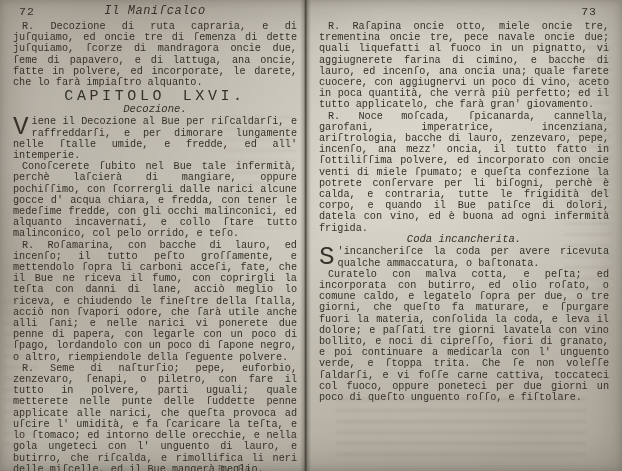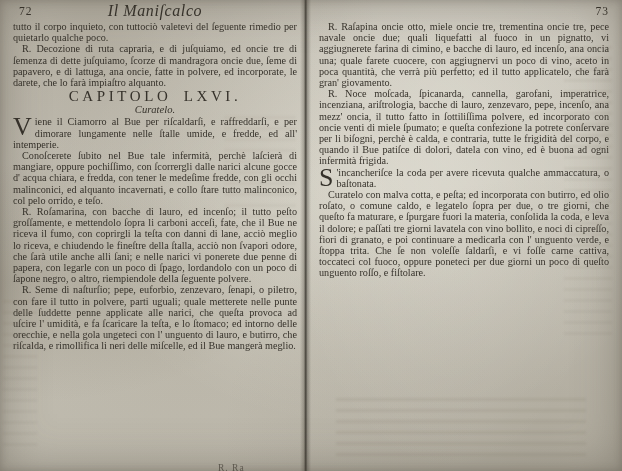--- a/index.html
+++ b/index.html
@@ -1,20 +1,20 @@
 <!DOCTYPE html>
 <html><head>
 <meta charset="utf-8">
 <style>
   html,body{margin:0;padding:0;background:#888;}
   .scan{
     position:relative;
     width:622px;height:471px;
     overflow:hidden;
-    font-family:Liberation Serif, serif;
+    font-family:Liberation Mono, monospace;
     color:#35312a;
     background:
       radial-gradient(ellipse at 15% 8%, rgba(105,96,78,.22), transparent 38%),
       radial-gradient(ellipse at 88% 92%, rgba(105,96,78,.20), transparent 42%),
       radial-gradient(ellipse at 4% 60%, rgba(105,96,78,.18), transparent 30%),
       radial-gradient(ellipse at 60% 40%, rgba(255,253,242,.30), transparent 60%),
       radial-gradient(ellipse at 30% 75%, rgba(118,108,86,.10), transparent 50%),
       linear-gradient(#c9c5ba, #c1bdb1);
   }
   .scan::after{
@@ -30,22 +30,22 @@
   .gutter{
     position:absolute;left:300px;top:0;width:11px;height:471px;
     background:linear-gradient(90deg,
       rgba(58,53,43,0) 0%, rgba(58,53,43,.28) 35%,
       rgba(38,35,28,.78) 52%, rgba(38,35,28,.30) 68%,
       rgba(58,53,43,0) 100%);
   }
   .header{position:relative;height:17px;font-size:11px;}
   .pageno{position:absolute;top:1px;font-size:11.5px;letter-spacing:1px;}
   .pageno-left{left:6px;}
-  .pageno-right{right:0;}
-  .running{text-align:center;font-style:italic;font-size:16px;letter-spacing:.6px;line-height:14px;}
+  .pageno-right{right:12px;}
+  .running{text-align:center;font-style:italic;font-size:12px;letter-spacing:.6px;line-height:14px;}
   p{margin:0;text-align:justify;font-size:10.2px;line-height:11.2px;text-indent:0;}
   .indent{text-indent:9px;}
   .chapter{
     text-align:center;font-size:15px;line-height:13.6px;
     letter-spacing:3.6px;word-spacing:5px;margin-top:2px;text-indent:0;
   }
   .subtitle{text-align:center;font-style:italic;font-size:10.6px;line-height:11.6px;margin-bottom:1px;text-indent:0;}
   .dropcap{
     float:left;font-size:26px;line-height:20px;
     padding:1px 3px 0 0;
@@ -69,43 +69,43 @@
 <body>
 
 <div class="scan">
 
   <div class="page page-left">
     <div class="header">
       <span class="pageno pageno-left">72</span>
       <div class="running">Il Maniſcalco</div>
     </div>
 
-    <p>tutto il corpo inquieto, con tuttociò valetevi del ſeguente rimedio per quietarlo qualche poco.</p>
     <p class="indent">R. Decozione di ruta capraria, e di juſquiamo, ed oncie tre di ſemenza di dette juſquiamo, ſcorze di mandragora oncie due, ſeme di papavero, e di lattuga, ana oncie, fatte in polvere, ed incorporate, le darete, che lo farà impiaſtro alquanto.</p>
 
     <p class="chapter">CAPITOLO LXVI.</p>
-    <p class="subtitle">Curatelo.</p>
+    <p class="subtitle">Decozione.</p>
 
-    <p><span class="dropcap">V</span><span>iene il Ciamorro al Bue per riſcaldarſi, e raffreddarſi, e per dimorare lungamente nelle ſtalle umide, e fredde, ed all' intemperie.</span></p>
+    <p><span class="dropcap">V</span><span>iene il Decozione al Bue per riſcaldarſi, e raffreddarſi, e per dimorare lungamente nelle ſtalle umide, e fredde, ed all' intemperie.</span></p>
 
     <p class="indent">Conoſcerete ſubito nel Bue tale infermità, perchè laſcierà di mangiare, oppure pochiſſimo, con ſcorrergli dalle narici alcune gocce d' acqua chiara, e fredda, con tener le medeſime fredde, con gli occhi malinconici, ed alquanto incavernati, e collo ſtare tutto malinconico, col pelo orrido, e teſo.</p>
     <p class="indent">R. Roſamarina, con bacche di lauro, ed incenſo; il tutto peſto groſſamente, e mettendolo ſopra li carboni acceſi, fate, che il Bue ne riceva il fumo, con coprirgli la teſta con danni di lane, acciò meglio lo riceva, e chiudendo le fineſtre della ſtalla, acciò non ſvapori odore, che ſarà utile anche alli ſani; e nelle narici vi ponerete due penne di papera, con legarle con un poco di ſpago, lordandolo con un poco di ſapone negro, o altro, riempiendole della ſeguente polvere.</p>
     <p class="indent">R. Seme di naſturſio; pepe, euforbio, zenzevaro, ſenapi, o piletro, con fare il tutto in polvere, parti uguali; quale metterete nelle punte delle ſuddette penne applicate alle narici, che queſta provoca ad uſcire l' umidità, e fa ſcaricare la teſta, e lo ſtomaco; ed intorno delle orecchie, e nella gola ungeteci con l' unguento di lauro, e butirro, che riſcalda, e rimollifica li neri delle miſcelle, ed il Bue mangerà meglio.</p>
   </div>
 
   <div class="gutter"></div>
 
   <div class="page page-right">
     <div class="header">
       <span class="pageno pageno-right">73</span>
     </div>
 
     <p class="indent">R. Raſapina oncie otto, miele oncie tre, trementina oncie tre, pece navale oncie due; quali liquefatti al fuoco in un pignatto, vi aggiugnerete farina di cimino, e bacche di lauro, ed incenſo, ana oncia una; quale farete cuocere, con aggiugnervi un poco di vino, aceto in poca quantità, che verrà più perfetto; ed il tutto applicatelo, che farà gran' giovamento.</p>
     <p class="indent">R. Noce moſcada, ſpicanarda, cannella, garofani, imperatrice, incenziana, ariſtrologia, bacche di lauro, zenzevaro, pepe, incenſo, ana mezz' oncia, il tutto fatto in ſottiliſſima polvere, ed incorporato con oncie venti di miele ſpumato; e queſta confezione la potrete conſervare per li biſogni, perchè è calda, e contraria, tutte le frigidità del corpo, e quando il Bue patiſce di dolori, datela con vino, ed è buona ad ogni infermità frigida.</p>
 
+    <p class="subtitle">Coda incancherita.</p>
 
     <p><span class="dropcap">S</span><span>'incancheriſce la coda per avere ricevuta qualche ammaccatura, o baſtonata.</span></p>
 
     <p class="indent">Curatelo con malva cotta, e peſta; ed incorporata con butirro, ed olio roſato, o comune caldo, e legatelo ſopra per due, o tre giorni, che queſto fa maturare, e ſpurgare fuori la materia, conſolida la coda, e leva il dolore; e paſſati tre giorni lavatela con vino bollito, e noci di cipreſſo, fiori di granato, e poi continuare a medicarla con l' unguento verde, e ſtoppa trita. Che ſe non voleſſe ſaldarſi, e vi foſſe carne cattiva, toccateci col fuoco, oppure poneteci per due giorni un poco di queſto unguento roſſo, e fiſtolare.</p>
   </div>
 
   <div class="catchword">R. Ra</div>
 
   <div class="ghost g1"></div>
   <div class="ghost g2"></div>

